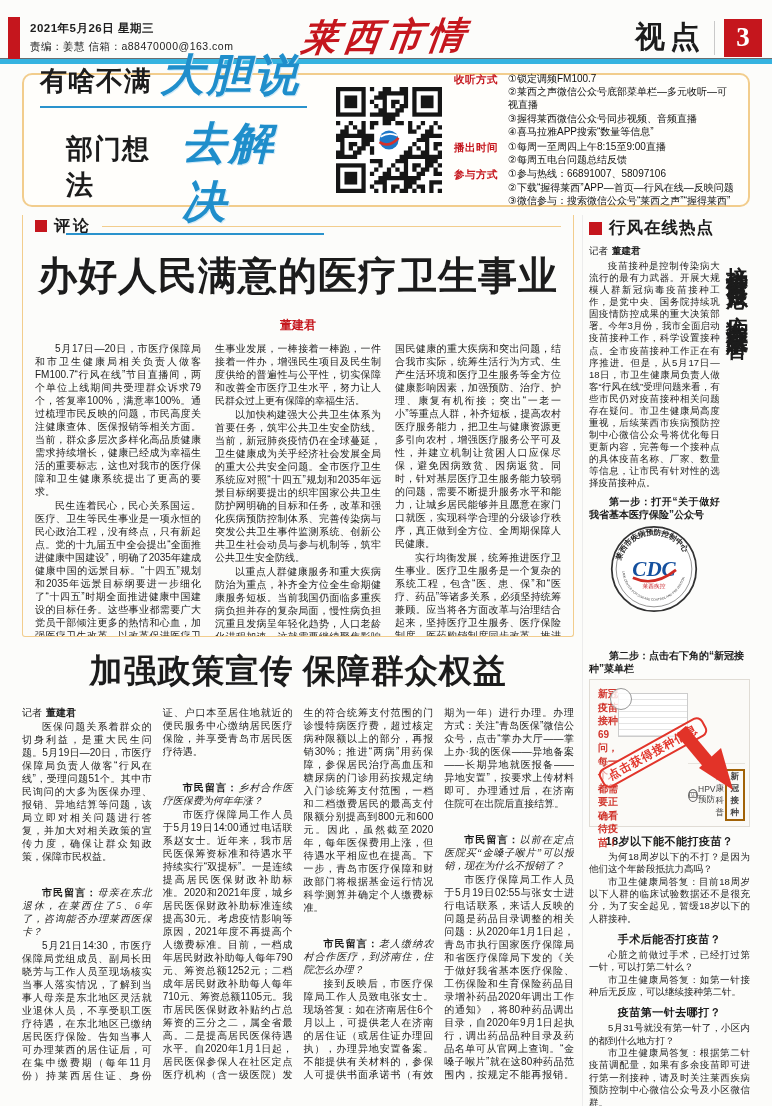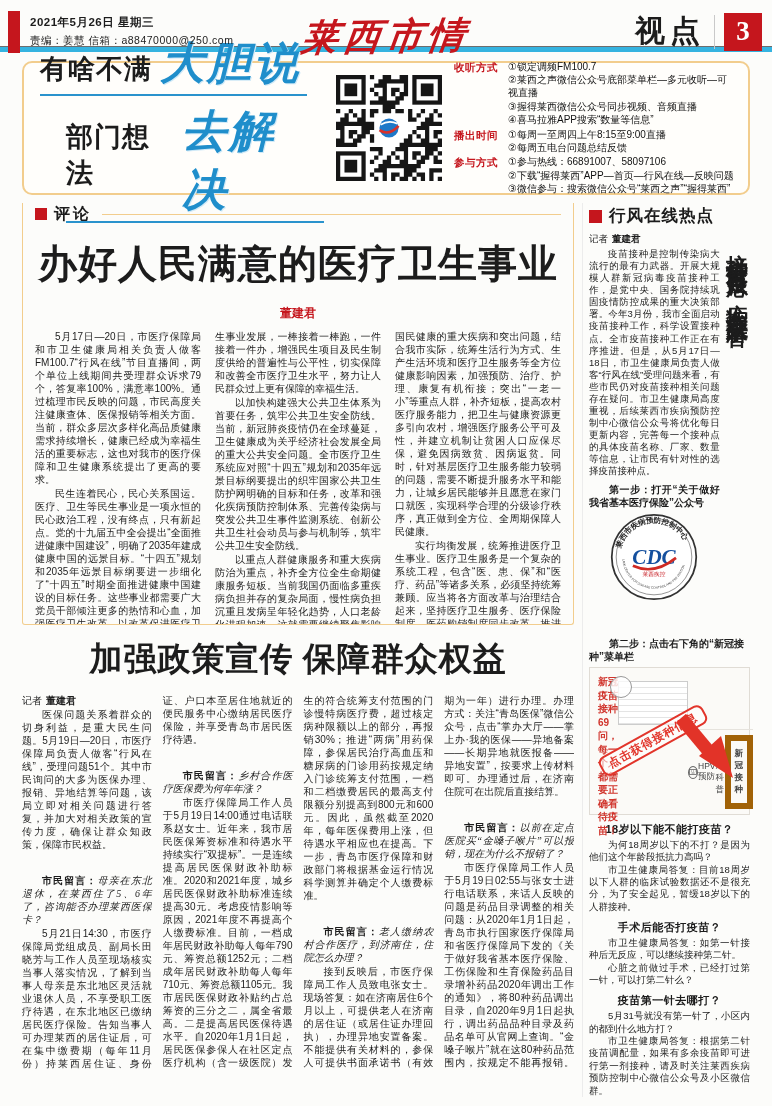--- a/index.html
+++ b/index.html
@@ -1,21 +1,21 @@
 <!DOCTYPE html>
 <html><head>
 <meta charset="utf-8">
 <style>
   *{box-sizing:border-box;margin:0;padding:0}
   html,body{background:#d9d9d9}
   body{font-family:"Liberation Sans","DejaVu Sans",sans-serif;color:#1c1c1c}
   .page{width:772px;height:1106px;margin:0 auto;background:#fcfcfa;position:relative;overflow:hidden;box-shadow:0 0 6px rgba(0,0,0,.35)}
 
   
-  .masthead{display:flex;align-items:center;padding:21px 10px 4px 8px;height:46px;position:relative}
+  .masthead{display:flex;align-items:center;padding:21px 10px 4px 8px;height:58px;position:relative}
   .redbar{width:12px;height:42px;background:#c5161d;margin-right:10px;flex:none}
   .dateblock{font-size:11.5px;line-height:1.55;font-weight:bold;letter-spacing:.5px}
   .dateblock .sub{font-weight:normal;font-size:10.5px;color:#222}
   .papername{position:absolute;left:50%;top:12px;transform:translateX(-50%) skewX(-8deg) rotate(-1deg);font-family:"Liberation Serif","DejaVu Serif",serif;font-style:italic;font-weight:900;font-size:37px;color:#c5161d;letter-spacing:5px;white-space:nowrap}
   .sectionblock{margin-left:auto;display:flex;align-items:center;gap:9px}
   .sectionname{font-size:30px;font-weight:900;letter-spacing:5px;font-family:"Liberation Serif",serif}
   .headvline{width:1px;height:34px;background:#c9c9c9}
   .pagenum{width:38px;height:38px;background:#c5161d;color:#fff;font-size:27px;font-weight:bold;display:flex;align-items:center;justify-content:center;font-family:"Liberation Serif",serif}
   .rule{height:6px;border-top:1px solid #6d6d6d;background:#35b3e0}
 
@@ -71,40 +71,40 @@
   .cdcwrap{display:flex;justify-content:center;margin:4px 0 0}
 
   
   .wcard{border:1px solid #e0dcd5;background:#fbfaf7;padding:7px 8px 5px;position:relative;height:148px;display:flex;flex-direction:row;margin-top:4px}
   .wctitle{color:#d0342c;font-size:10px;font-weight:bold;line-height:1.35}
   .gbar{height:4px;background:#d8d5cf;border-radius:2px;margin-top:4px}
   .docrow{display:flex;gap:6px;margin-top:6px}
   .docthumb{width:70px;height:44px;border:1px solid #ccc;background:#fff repeating-linear-gradient(#fff 0 5px,#e4e4e4 5px 6px);position:relative}
   .stampcircle{position:absolute;left:-9px;top:-6px;width:22px;height:22px;border:1px solid #999;border-radius:50%;background:rgba(255,255,255,.8)}
   .wcmenu{margin-top:auto;border-top:1px solid #e6e3dd;padding-top:5px;display:flex;align-items:center;justify-content:space-between;font-size:8.5px;color:#444}
-  .menuboxed{border:6px solid #a16207;padding:7px 3px;font-weight:bold}
+  .menuboxed{border:2px solid #a16207;padding:0 3px;font-weight:bold}
   .kbicon{width:13px;height:13px;border:1px solid #666;border-radius:50%;display:flex;align-items:center;justify-content:center}
   .stamp{position:absolute;left:4px;top:62px;transform:rotate(-29deg);color:#e2352b;border:2px solid #e2352b;border-radius:7px;padding:1px 7px;font-size:11.5px;font-weight:900;letter-spacing:1px;background:rgba(255,255,255,.55);white-space:nowrap}
   .arrowsvg{position:absolute;right:12px;top:46px}
 
   
   .hqa h4{text-align:center;font-size:11px;font-weight:900;margin:7px 0 2px;letter-spacing:.5px}
   .hqa p{font-size:9.5px;line-height:1.3;text-indent:2em;text-align:justify}
   .hqa p:empty{display:none}
 </style>
 </head>
 <body>
 
 <div class="page">
 
   <header class="masthead">
     <div class="redbar"></div>
     <div class="dateblock">
       <div>2021年5月26日 星期三</div>
-      <div class="sub">责编：姜慧 信箱：a88470000@250.com</div>
+      <div class="sub">责编：姜慧 信箱：a88470000@163.com</div>
     </div>
     <div class="papername">莱西市情</div>
     <div class="sectionblock">
       <div class="sectionname">视点</div>
       <div class="headvline"></div>
       <div class="pagenum">3</div>
     </div>
   </header>
   <div class="rule"></div>
 
@@ -267,22 +267,22 @@
           <span>健康科普</span>
           <span class="menuboxed">新冠接种</span>
         </div>
       </div>
 
       <div class="hqa">
         <h4>18岁以下能不能打疫苗？</h4>
         <p>为何18周岁以下的不打？是因为他们这个年龄段抵抗力高吗？</p>
         <p>市卫生健康局答复：目前18周岁以下人群的临床试验数据还不是很充分，为了安全起见，暂缓18岁以下的人群接种。</p>
         <h4>手术后能否打疫苗？</h4>
+        <p>心脏之前做过手术，已经打过第一针，可以打第二针么？</p>
         <p>市卫生健康局答复：如第一针接种后无反应，可以继续接种第二针。</p>
-        <p>心脏之前做过手术，已经打过第一针，可以打第二针么？</p>
         <h4>疫苗第一针去哪打？</h4>
         <p>5月31号就没有第一针了，小区内的都到什么地方打？</p>
         <p>市卫生健康局答复：根据第二针疫苗调配量，如果有多余疫苗即可进行第一剂接种，请及时关注莱西疾病预防控制中心微信公众号及小区微信群。</p>
 
       </div>
     </aside>
   </main>
 </div>
 
 </body></html>

